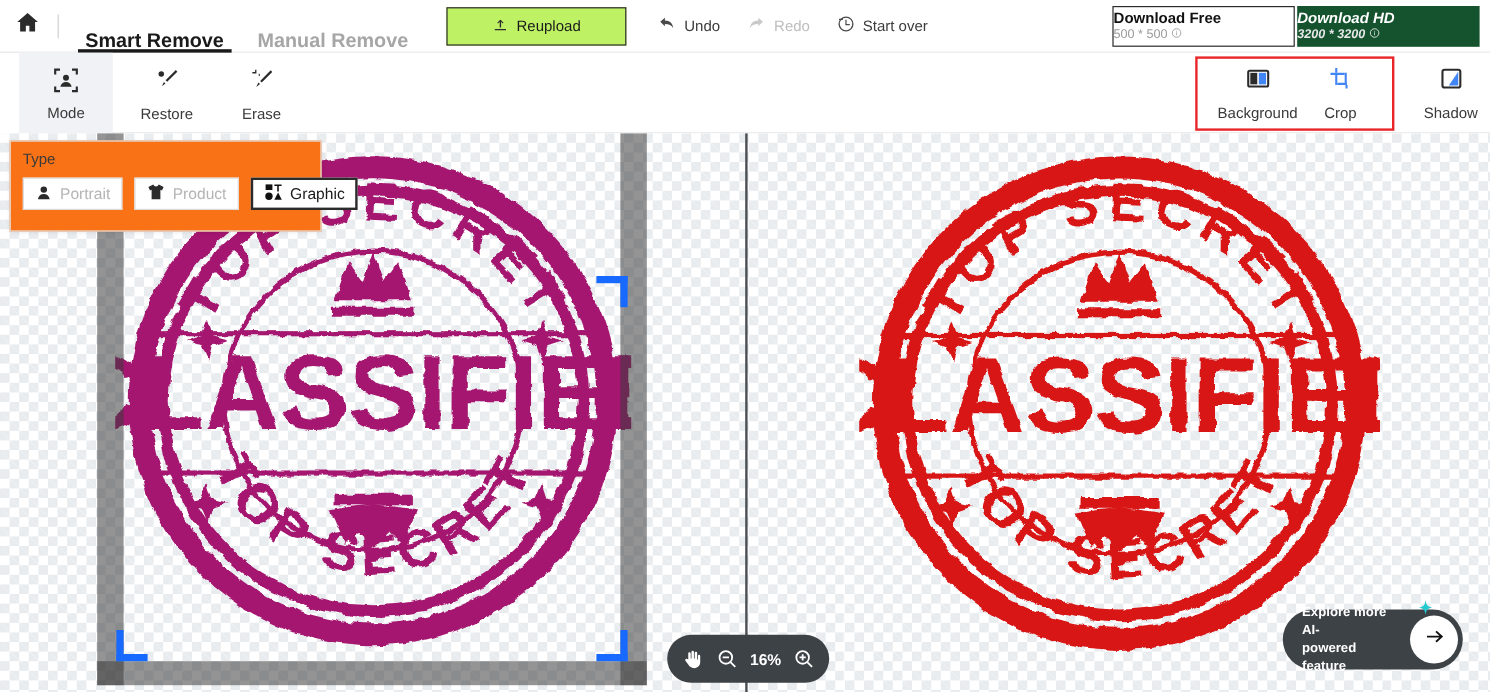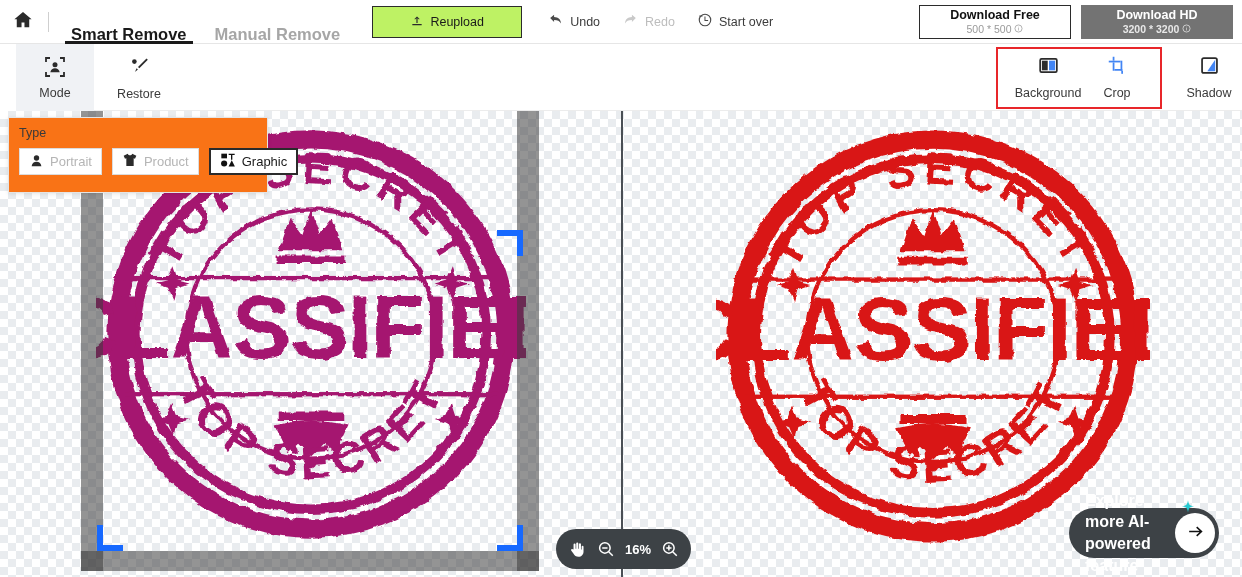--- a/index.html
+++ b/index.html
@@ -59,28 +59,28 @@
     font-size: 12.5px; cursor: pointer;
     color: #3c3c3c;
   }
   .toolbtn.disabled { color: #bdbdbd; cursor: default; }
 
   .spacer { flex: 1 1 auto; }
 
   .dlbtn {
     width: 152px; height: 34px;
     display: flex; flex-direction: column;
-    align-items: center; justify-content: center;
+    align-items: flex-start; justify-content: center;
     cursor: pointer; line-height: 1.15;
   }
   .dlbtn .l1 { font-size: 12.5px; font-weight: bold; }
   .dlbtn .l2 { font-size: 10.5px; display: flex; align-items: center; gap: 3px; }
   .dl-free { background: #fff; border: 1px solid #2b2b2b; color: #111; }
   .dl-free .l2 { color: #9a9a9a; }
-  .dl-hd { background: #737373; color: #fff; margin-left: 10px; margin-right: 9px; }
+  .dl-hd { background: #14532d; color: #fff; margin-left: 2px; margin-right: 9px; font-style: italic; }
   .dl-hd .l2 { color: #e8e8e8; font-weight: bold; }
 
   
   .toolbar2 {
     position: absolute; top: 44px; left: 16px;
     width: 1242px; height: 67px;
     background: #ffffff;
     border-bottom: 1px solid #ececec;
   }
   .mode-cell {
@@ -183,21 +183,21 @@
 
   
   .explore {
     position: absolute; left: 1069px; top: 508px;
     height: 50px; padding: 0 4px 0 16px;
     background: #3d4246; border-radius: 25px;
     display: flex; align-items: center; gap: 10px;
     z-index: 60; cursor: pointer;
   }
   .explore .etxt {
-    color: #fff; font-size: 16px; font-weight: bold;
+    color: #fff; font-size: 11px; font-weight: bold;
     line-height: 1.35; width: 80px;
   }
   .explore .earrow {
     width: 40px; height: 40px; border-radius: 20px;
     background: #fff;
     display: flex; align-items: center; justify-content: center;
   }
   .sparkle { position: absolute; z-index: 61; }
 </style>
 </head>
@@ -307,20 +307,30 @@
       <span>
         <svg width="24" height="24" viewBox="0 0 24 24">
           <path fill="#2b2b2b" d="M19.5 4.4 11 12.9l1.3 1.3 8.5-8.5z"></path>
           <path fill="#2b2b2b" d="m9.6 14.3 1.3 1.3-3 2.3z"></path>
           <circle cx="7.4" cy="7.6" r="2.3" fill="#2b2b2b"></circle>
         </svg>
       </span>
       <span class="lbl">Restore</span>
     </div>
 
+    <div class="tool-cell" style="left:168px;width:68px;">
+      <span>
+        <svg width="24" height="24" viewBox="0 0 24 24">
+          <path fill="#2b2b2b" d="M19.6 4.6 10.8 13.4l1.3 1.3 8.8-8.8z"></path>
+          <path fill="#2b2b2b" d="m9.4 14.8 1.3 1.3-3.2 2.5z"></path>
+          <path fill="#2b2b2b" d="M6.6 4.2h1.1v3.1H6.6zM4.3 6.1h3.1v1.1H4.3zM9.6 7.4h.9v1.9h-.9z"></path>
+        </svg>
+      </span>
+      <span class="lbl">Erase</span>
+    </div>
 
     <div class="right-tools">
       <div class="hl-group">
         <div class="rt-cell" style="width:76px;">
           <span>
             <svg width="21" height="21" viewBox="0 0 24 24">
               <rect x="2.5" y="4.5" width="19" height="15" rx="1.5" fill="none" stroke="#2b2b2b" stroke-width="2"></rect>
               <rect x="4.5" y="6.5" width="6.6" height="11" fill="#2b2b2b"></rect>
               <rect x="12.6" y="6.5" width="6.9" height="11" fill="#4285f4"></rect>
             </svg>

